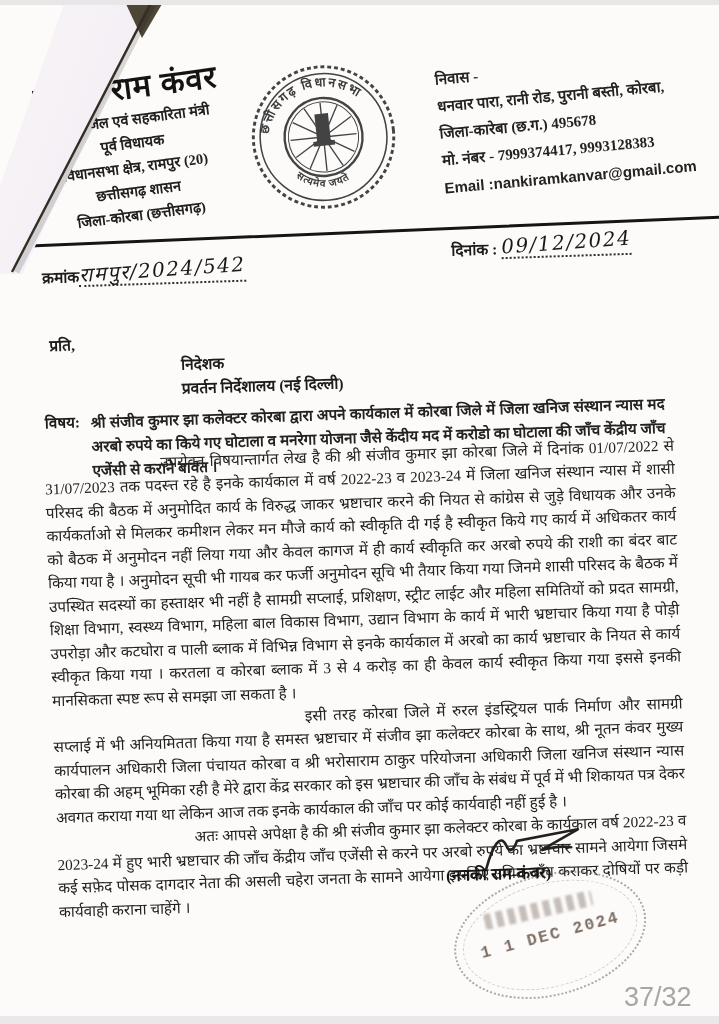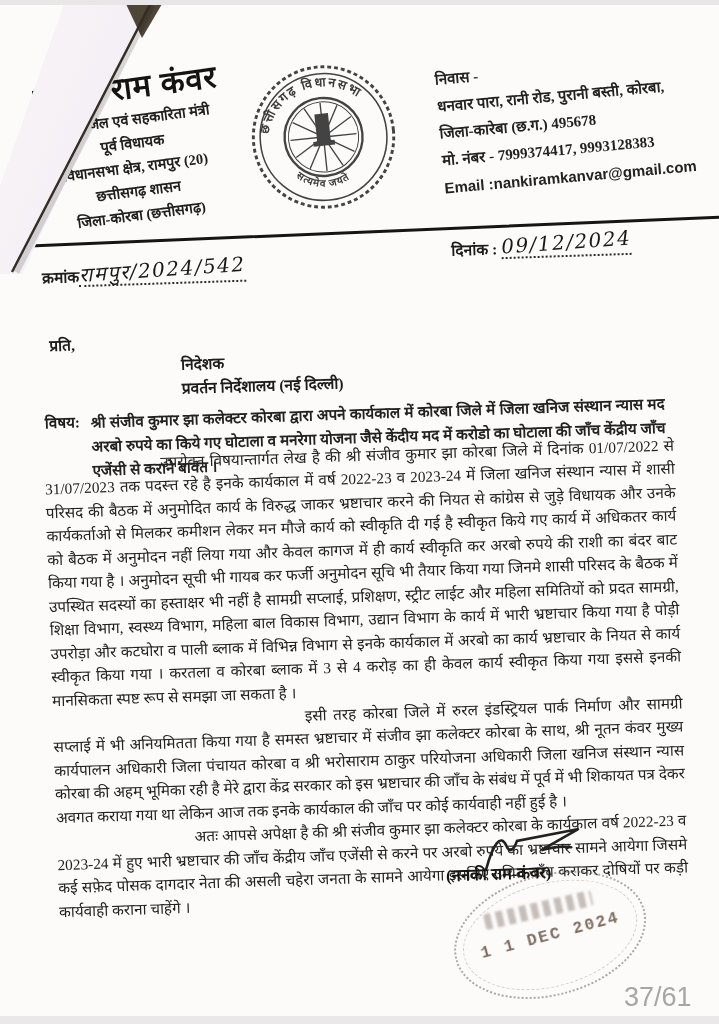--- a/index.html
+++ b/index.html
@@ -159,15 +159,15 @@
 
   <div class="fold"></div>
   <svg class="fold-svg" width="719" height="300">
     <polygon points="126,4 162,4 142,38" fill="#4d4536"></polygon>
     <line x1="152" y1="5" x2="16" y2="272" stroke="rgba(0,0,0,0.14)" stroke-width="7"></line>
     <line x1="150" y1="5" x2="12" y2="272" stroke="#332d24" stroke-width="2.4"></line>
   </svg>
 
   <div class="strip-top"></div>
   <div class="strip-bottom"></div>
-  <div class="page-indicator">37/61</div>
+  <div class="page-indicator">37/32</div>
 
 </div>
 
 </body></html>

